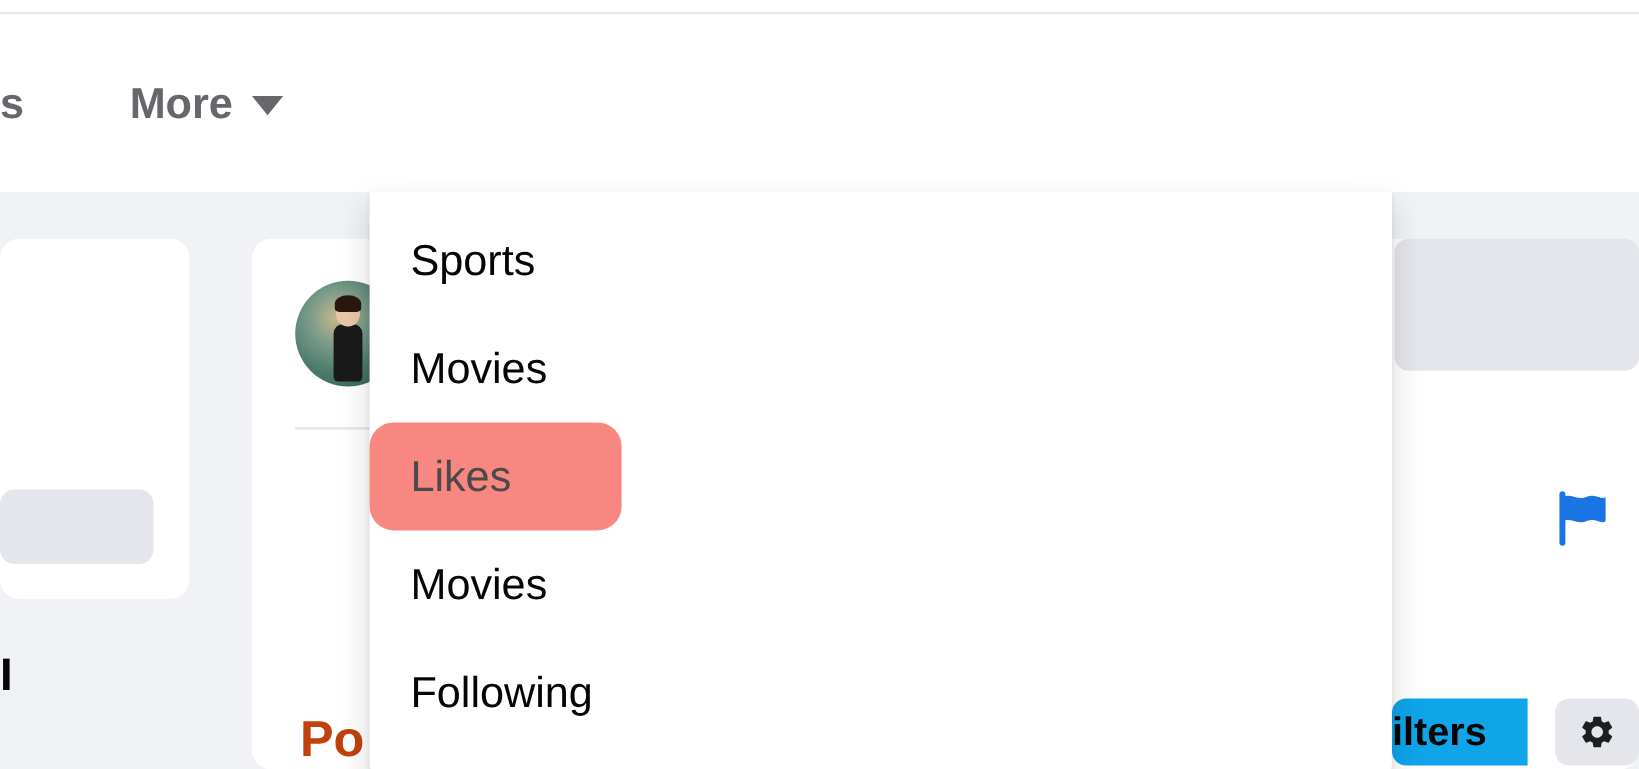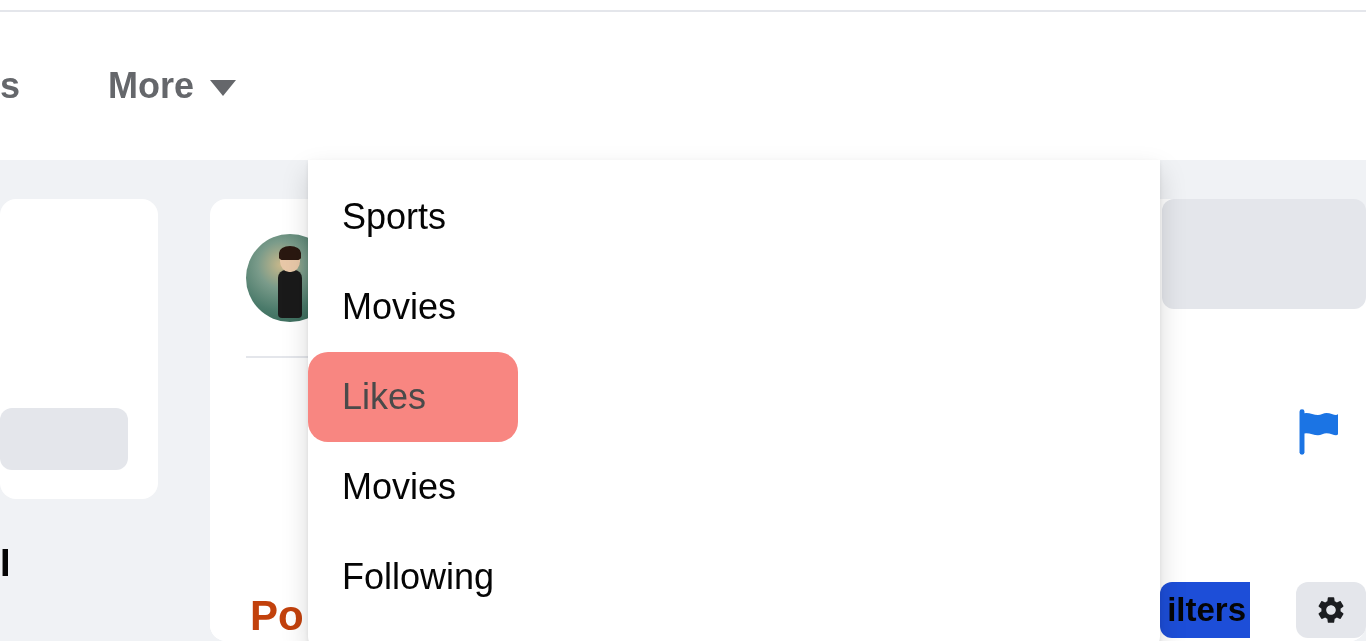--- a/index.html
+++ b/index.html
@@ -213,27 +213,26 @@
       width: 60px;
       height: 60px;
       display: flex;
       align-items: center;
       justify-content: center;
     }
     .filters-button {
       position: absolute;
       top: 582px;
       left: 1160px;
-      width: 90px;
+      width: 113px;
       height: 56px;
-      background: #1d4ed8;
+      background: #0ea5e9;
       border-radius: 12px 0 0 12px;
       display: flex;
       align-items: center;
-      justify-content: flex-end;
       padding-right: 4px;
       font-size: 33px;
       font-weight: 600;
       color: #050505;
       overflow: hidden;
     }
     .settings-button {
       position: absolute;
       top: 582px;
       left: 1296px;

